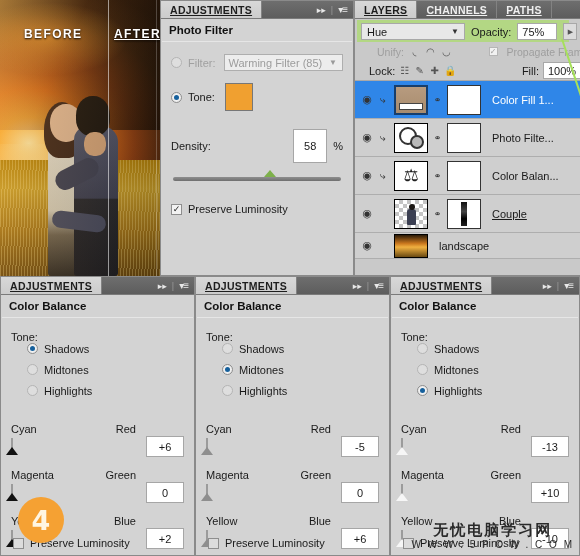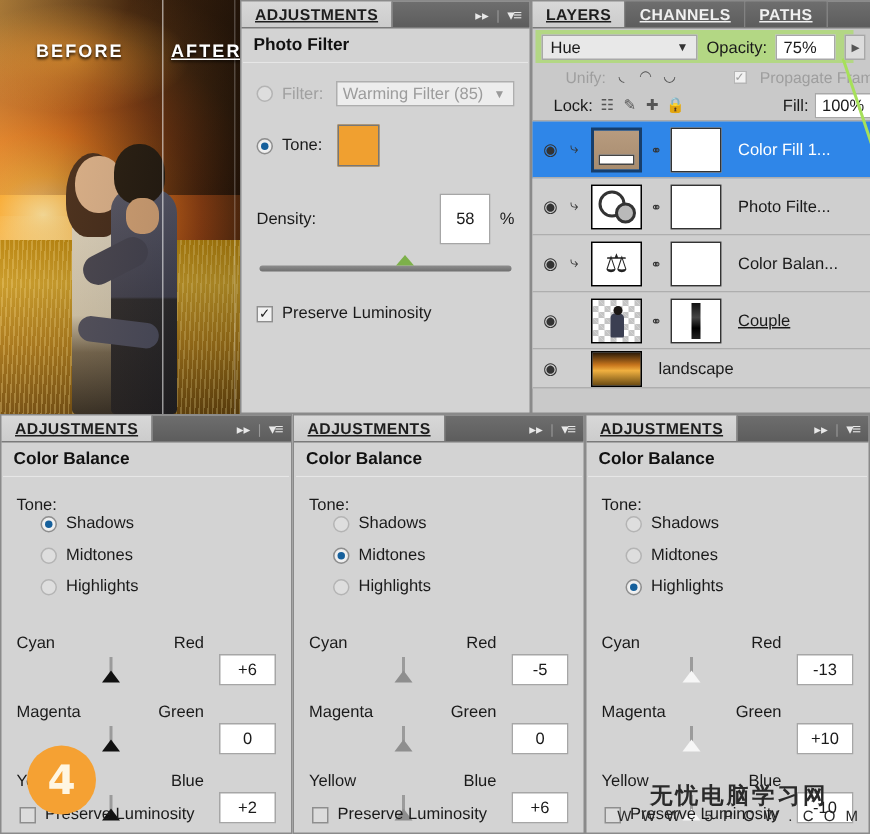--- a/index.html
+++ b/index.html
@@ -250,24 +250,24 @@
 
   
   .cb-panel { top: 276px; height: 280px; }
   #cb1 { left: 0; width: 195px; }
   #cb2 { left: 195px; width: 195px; }
   #cb3 { left: 390px; width: 190px; }
   .cb-body { padding: 12px 10px 0 10px; }
   .tone-row { display: flex; align-items: flex-start; flex-direction: column; }
   .tone-label { width: 44px; font-size: 11px; padding-top: 1px; }
   .tone-opts { display: flex; flex-direction: column; gap: 9px; }
-  .tone-opt { display: flex; align-items: flex-end; padding-left: 16px; }
+  .tone-opt { display: flex; align-items: flex-start; padding-left: 16px; }
 
   .slider-group { margin-top: 26px; }
-  .sl { display: flex; align-items: flex-start; margin-bottom: 12px; text-align: center; }
+  .sl { display: flex; align-items: flex-start; margin-bottom: 12px; }
   .sl-left { flex: 1; }
   .sl-caps { display: flex; justify-content: space-between; font-size: 11px; margin-bottom: 4px; }
   .bar { position: relative; height: 9px; border: 1px solid #9b9b9b; }
   .bar.cr { background: linear-gradient(90deg,#00d5ef 0%, #7f8f92 48%, #8c8c8c 52%, #ff1a00 100%); }
   .bar.mg { background: linear-gradient(90deg,#ec00ec 0%, #8e8e8e 48%, #8e8e8e 52%, #00e000 100%); }
   .bar.yb { background: linear-gradient(90deg,#efef00 0%, #8e8e8e 48%, #8e8e8e 52%, #1414e6 100%); }
   .knob {
     position: absolute; top: 8px; width: 0; height: 0;
     border-left: 6px solid transparent; border-right: 6px solid transparent;
     border-bottom: 8px solid #111; transform: translateX(-6px);

